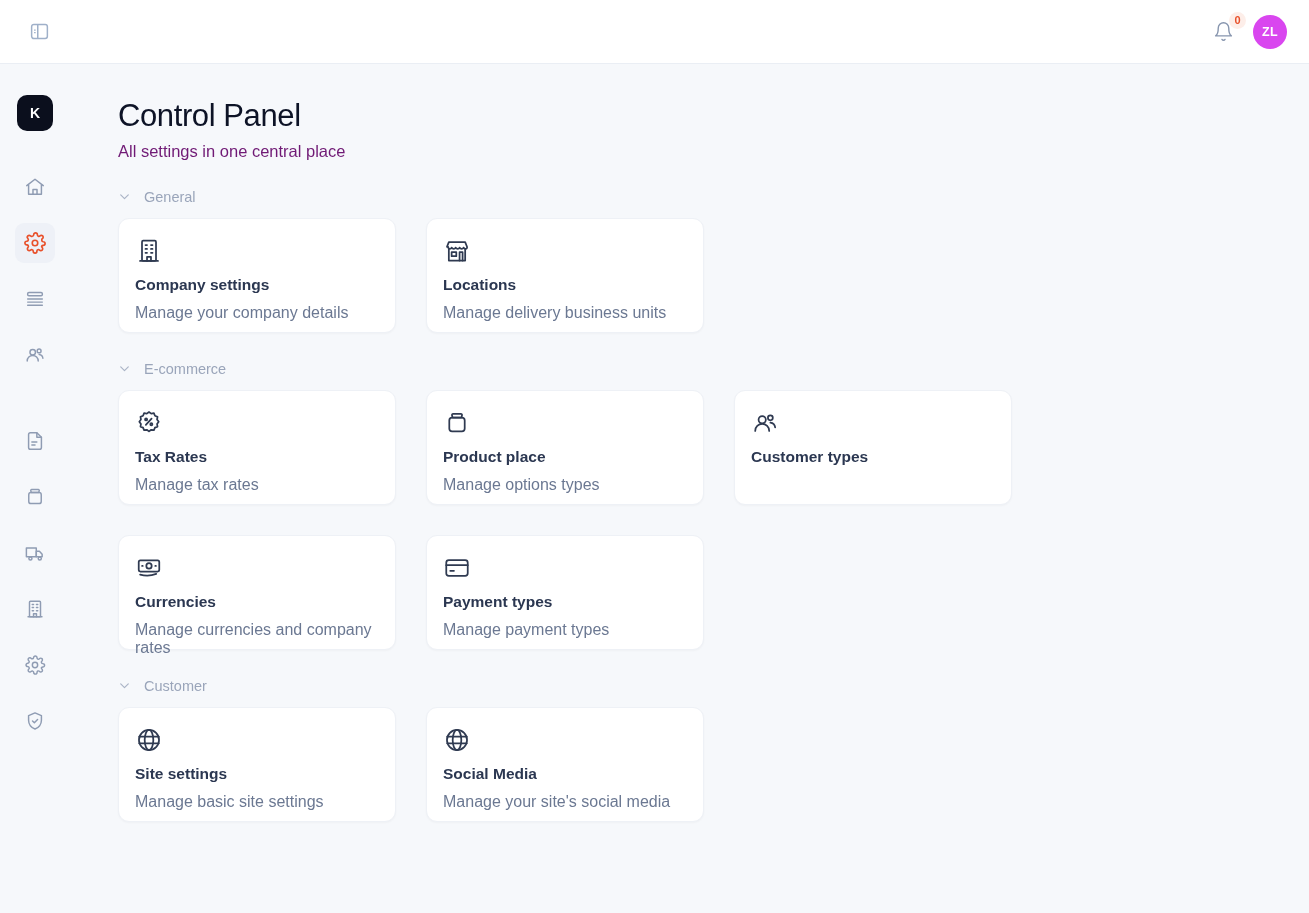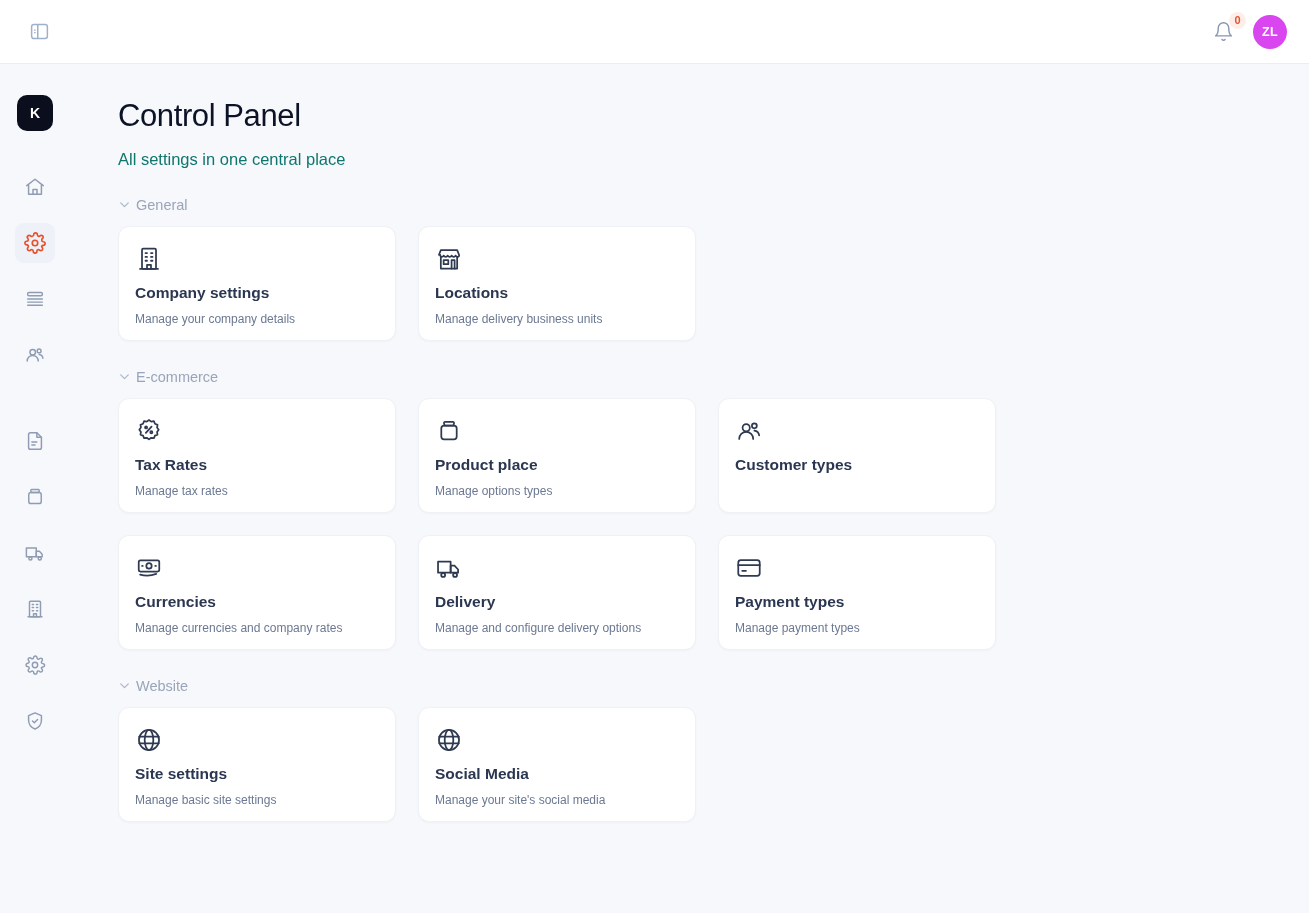--- a/index.html
+++ b/index.html
@@ -74,48 +74,48 @@
     position: absolute; top: 64px; left: 70px;
     width: 1239px; height: 849px;
     padding: 34px 30px 0 48px;
     overflow: hidden;
   }
   .page-title {
     font-size: 31px; font-weight: 400; color: #0d1326;
     letter-spacing: -.4px; line-height: 1.15;
   }
   .page-subtitle {
-    font-size: 16.5px; color: #0f766e; margin-top: 16px;
+    font-size: 16.5px; color: #701a75; margin-top: 8px;
   }
 
   .section { margin-top: 28px; }
   .section-head {
-    display: flex; align-items: center; gap: 5px;
+    display: flex; align-items: center; gap: 13px;
     color: #9aa5ba; font-size: 14.5px; margin-bottom: 13px;
     cursor: pointer; width: fit-content;
   }
-  .section-cards { display: flex; flex-wrap: wrap; gap: 22px; }
+  .section-cards { display: flex; flex-wrap: wrap; gap: 30px; }
 
   .card {
     position: relative;
     width: 278px; height: 115px;
     background: #ffffff;
     border: 1px solid #eef1f6;
     border-radius: 11px;
     padding: 18px 16px 0 16px;
     cursor: pointer;
     box-shadow: 0 1px 2px rgba(16,24,40,.03);
   }
   .card-icon { color: #2f3a51; height: 28px; margin-bottom: 11px; }
   .card-title {
     font-size: 15.5px; font-weight: 700; color: #2b3751;
     line-height: 1.2;
   }
   .card-desc {
-    font-size: 12px; color: #6b7892; margin-top: 10px;
+    font-size: 16px; color: #6b7892; margin-top: 10px;
   }
   .card-ext {
     position: absolute; top: 16px; right: 15px;
     color: #5b6a85; cursor: pointer;
   }
   svg { display: block; }
 </style>
 </head>
 <body>
 
@@ -344,51 +344,39 @@
     <line x1="6.1" y1="10.2" x2="6.6" y2="10.2"></line>
                 <line x1="17.4" y1="10.2" x2="17.9" y2="10.2"></line>
     <path d="M4.4 17.6c3.6 1 9.6 1 13.8-.6"></path>
   </svg>
             </div>
             <div class="card-title">Currencies</div>
             <div class="card-desc">Manage currencies and company rates</div>
           </div>
           <div class="card">
             <div class="card-icon">
-              <svg id="ic-truck-icon" width="28" height="28" viewBox="0 0 24 24" fill="none" stroke="currentColor" stroke-width="1.5" stroke-linecap="round" stroke-linejoin="round">
-    <path d="M2.6 6.6h10.8v9.4H2.6z"></path>
-                <path d="M13.4 10h3.3l3.1 3.3V16h-6.4z"></path>
-    <circle cx="7" cy="18" r="1.7"></circle>
-                <circle cx="17.2" cy="18" r="1.7"></circle>
-  </svg>
-            </div>
-            <div class="card-title">Delivery</div>
-            <div class="card-desc">Manage and configure delivery options</div>
-          </div>
-          <div class="card">
-            <div class="card-icon">
               <svg id="ic-credit-card-icon" width="28" height="28" viewBox="0 0 24 24" fill="none" stroke="currentColor" stroke-width="1.5" stroke-linecap="round" stroke-linejoin="round">
     <rect x="2.8" y="5.2" width="18.4" height="13.6" rx="2.2"></rect>
     <line x1="2.8" y1="9.6" x2="21.2" y2="9.6"></line>
     <line x1="6.2" y1="14.4" x2="9.4" y2="14.4"></line>
   </svg>
             </div>
             <div class="card-title">Payment types</div>
             <div class="card-desc">Manage payment types</div>
           </div>
         </div>
       </div>
       <div class="section">
         <div class="section-head">
           <span>
             <svg width="13" height="13" viewBox="0 0 24 24" fill="none" stroke="#aab4c6" stroke-width="2.2" stroke-linecap="round" stroke-linejoin="round">
               <polyline points="5 9 12 16 19 9"></polyline>
             </svg>
           </span>
-          <span>Website</span>
+          <span>Customer</span>
         </div>
         <div class="section-cards">
           <div class="card">
             <div class="card-icon">
               <svg id="ic-globe-icon" width="28" height="28" viewBox="0 0 24 24" fill="none" stroke="currentColor" stroke-width="1.5" stroke-linecap="round" stroke-linejoin="round">
     <circle cx="12" cy="12" r="8.6"></circle>
     <ellipse cx="12" cy="12" rx="3.7" ry="8.6"></ellipse>
     <line x1="3.6" y1="9.2" x2="20.4" y2="9.2"></line>
     <line x1="3.6" y1="14.8" x2="20.4" y2="14.8"></line>
   </svg>

